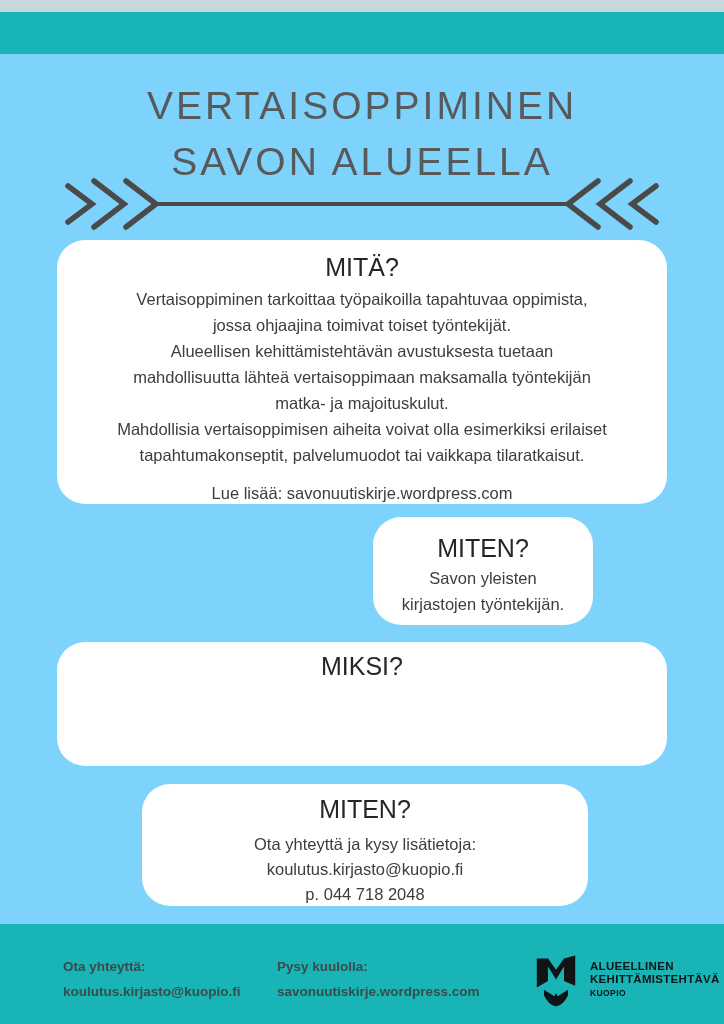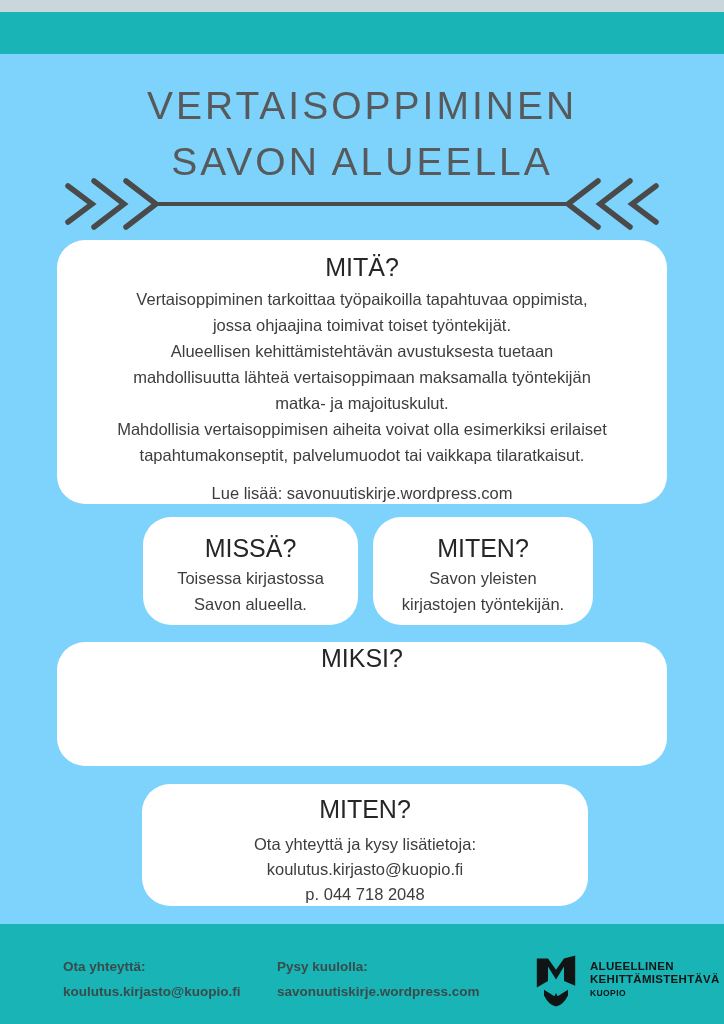--- a/index.html
+++ b/index.html
@@ -34,21 +34,21 @@
     margin:0; font-size:16.5px; line-height:26px; white-space:pre-line;
   }
   .card-mita  { left:57px;  top:228px; width:610px; height:264px; }
   .card-mita h2 { padding-top:10px; }
   .card-mita .body { margin-top:2px; }
   .card-mita .link-line { margin-top:12px; font-size:16.5px; line-height:26px; }
   .card-missa { left:143px; top:505px; width:215px; height:108px; }
   .card-kuka  { left:373px; top:505px; width:220px; height:108px; }
   .card-missa h2, .card-kuka h2 { padding-top:14px; }
   .card-miksi { left:57px;  top:630px; width:610px; height:124px; }
-  .card-miksi h2 { line-height:32px; }
+  .card-miksi h2 { padding-top:8px; line-height:32px; }
   .card-miksi .body { margin-top:8px; }
   .card-miten { left:142px; top:772px; width:446px; height:122px; }
   .card-miten h2 { padding-top:10px; line-height:30px; }
   .card-miten .body { margin-top:8px; line-height:25px; }
   .footer {
     position:absolute; top:912px; left:0; width:724px; height:112px;
     background:#18b4b6; color:#3a4b4c;
   }
   .f-col { position:absolute; top:30px; font-size:13.5px; font-weight:bold; line-height:25px; }
   .f-col1 { left:63px; }
@@ -89,25 +89,20 @@
     <p class="body">Vertaisoppiminen tarkoittaa työpaikoilla tapahtuvaa oppimista,
 jossa ohjaajina toimivat toiset työntekijät.
 Alueellisen kehittämistehtävän avustuksesta tuetaan
 mahdollisuutta lähteä vertaisoppimaan maksamalla työntekijän
 matka- ja majoituskulut.
 Mahdollisia vertaisoppimisen aiheita voivat olla esimerkiksi erilaiset
 tapahtumakonseptit, palvelumuodot tai vaikkapa tilaratkaisut.</p>
     <div class="link-line">Lue lisää: savonuutiskirje.wordpress.com</div>
   </div>
 
-  <div class="card card-missa">
-    <h2>MISSÄ?</h2>
-    <p class="body">Toisessa kirjastossa
-Savon alueella.</p>
-  </div>
 
   <div class="card card-kuka">
     <h2>MITEN?</h2>
     <p class="body">Savon yleisten
 kirjastojen työntekijän.</p>
   </div>
 
   <div class="card card-miksi">
     <h2>MIKSI?</h2>
   </div>

